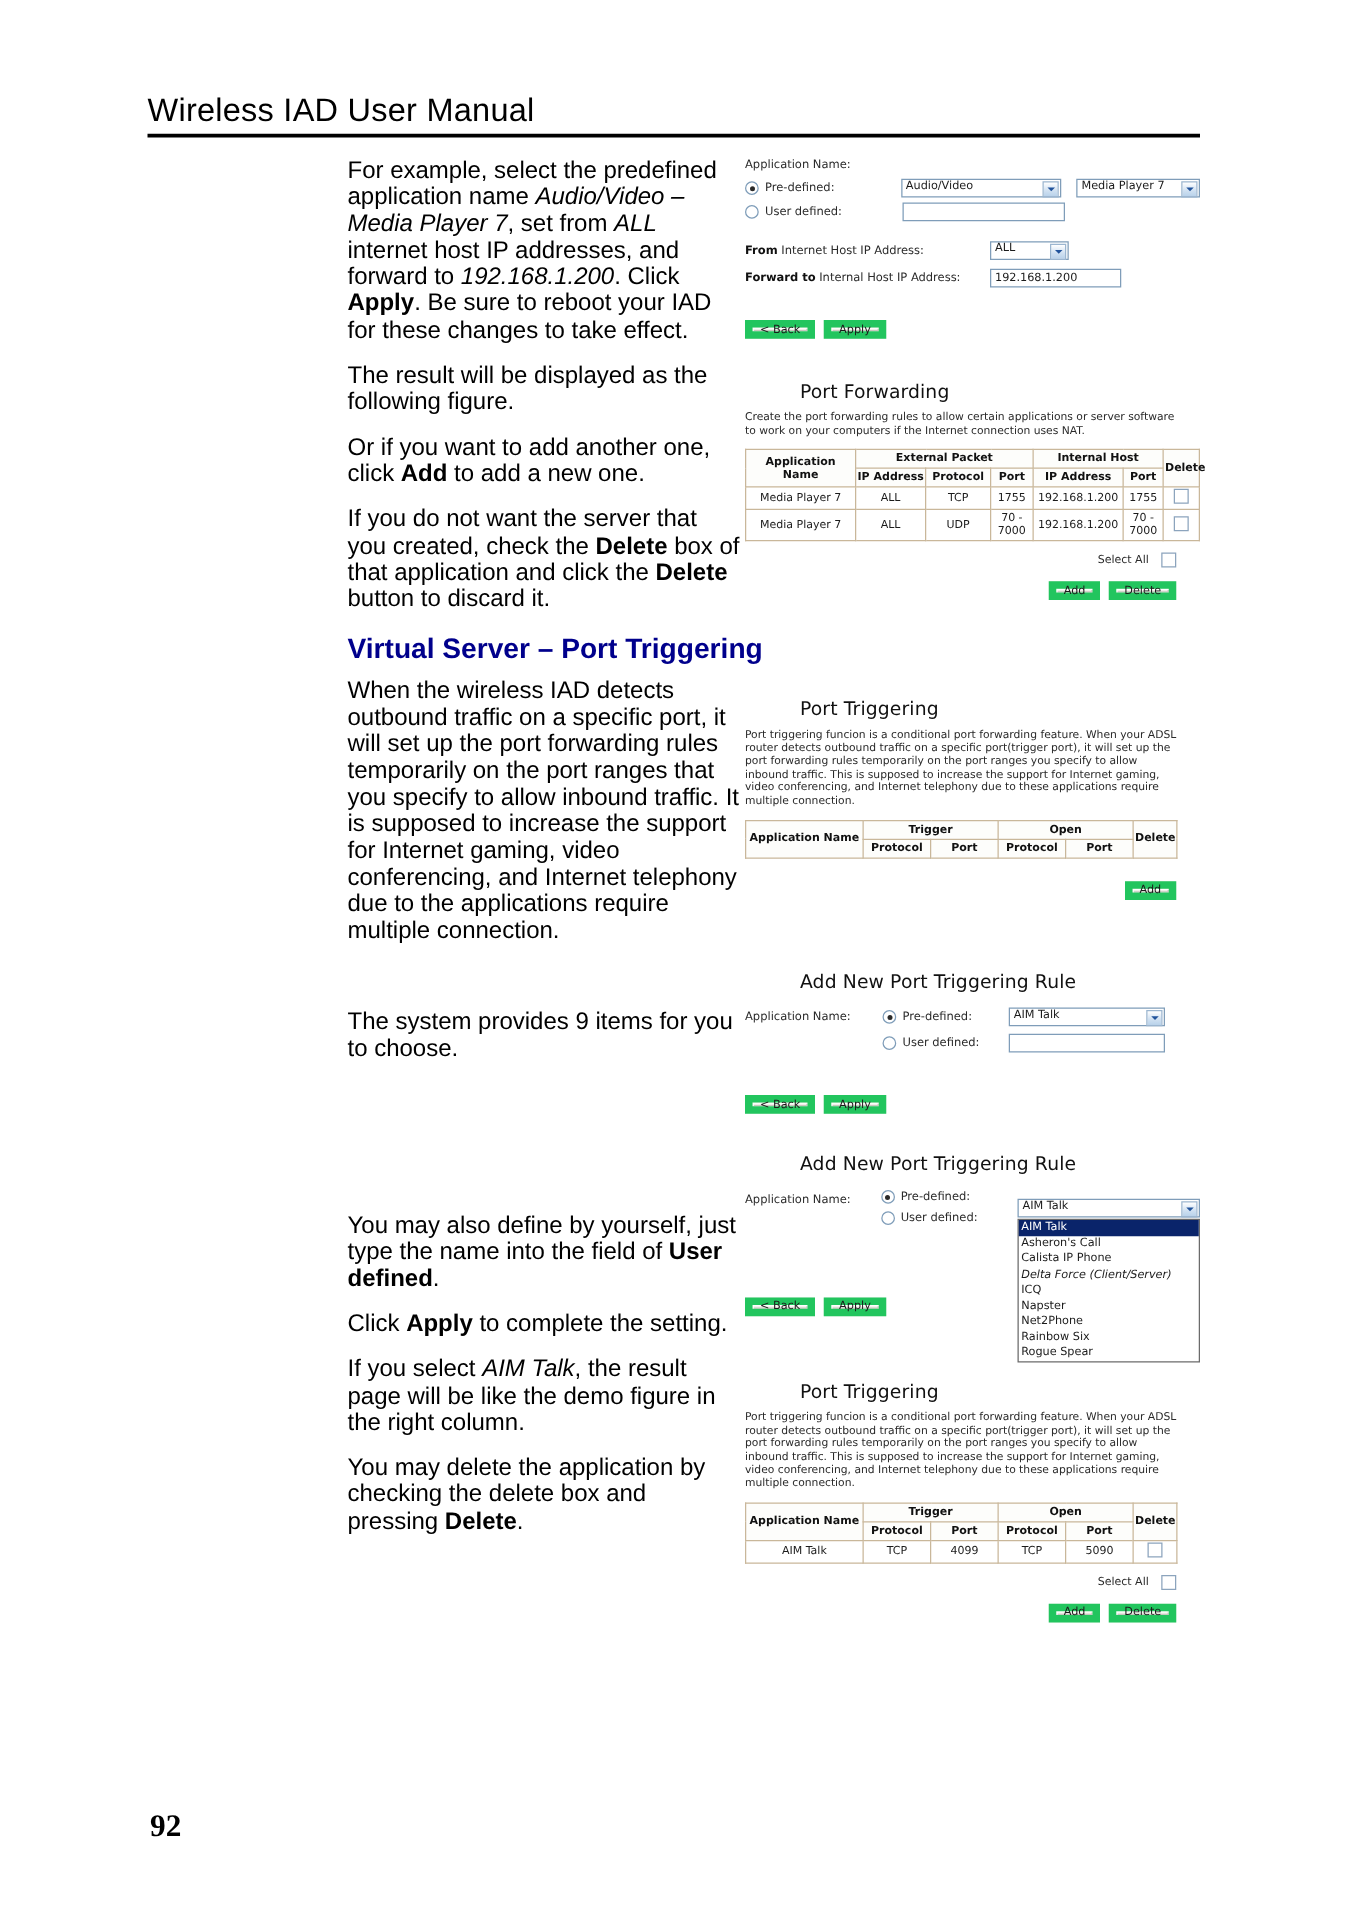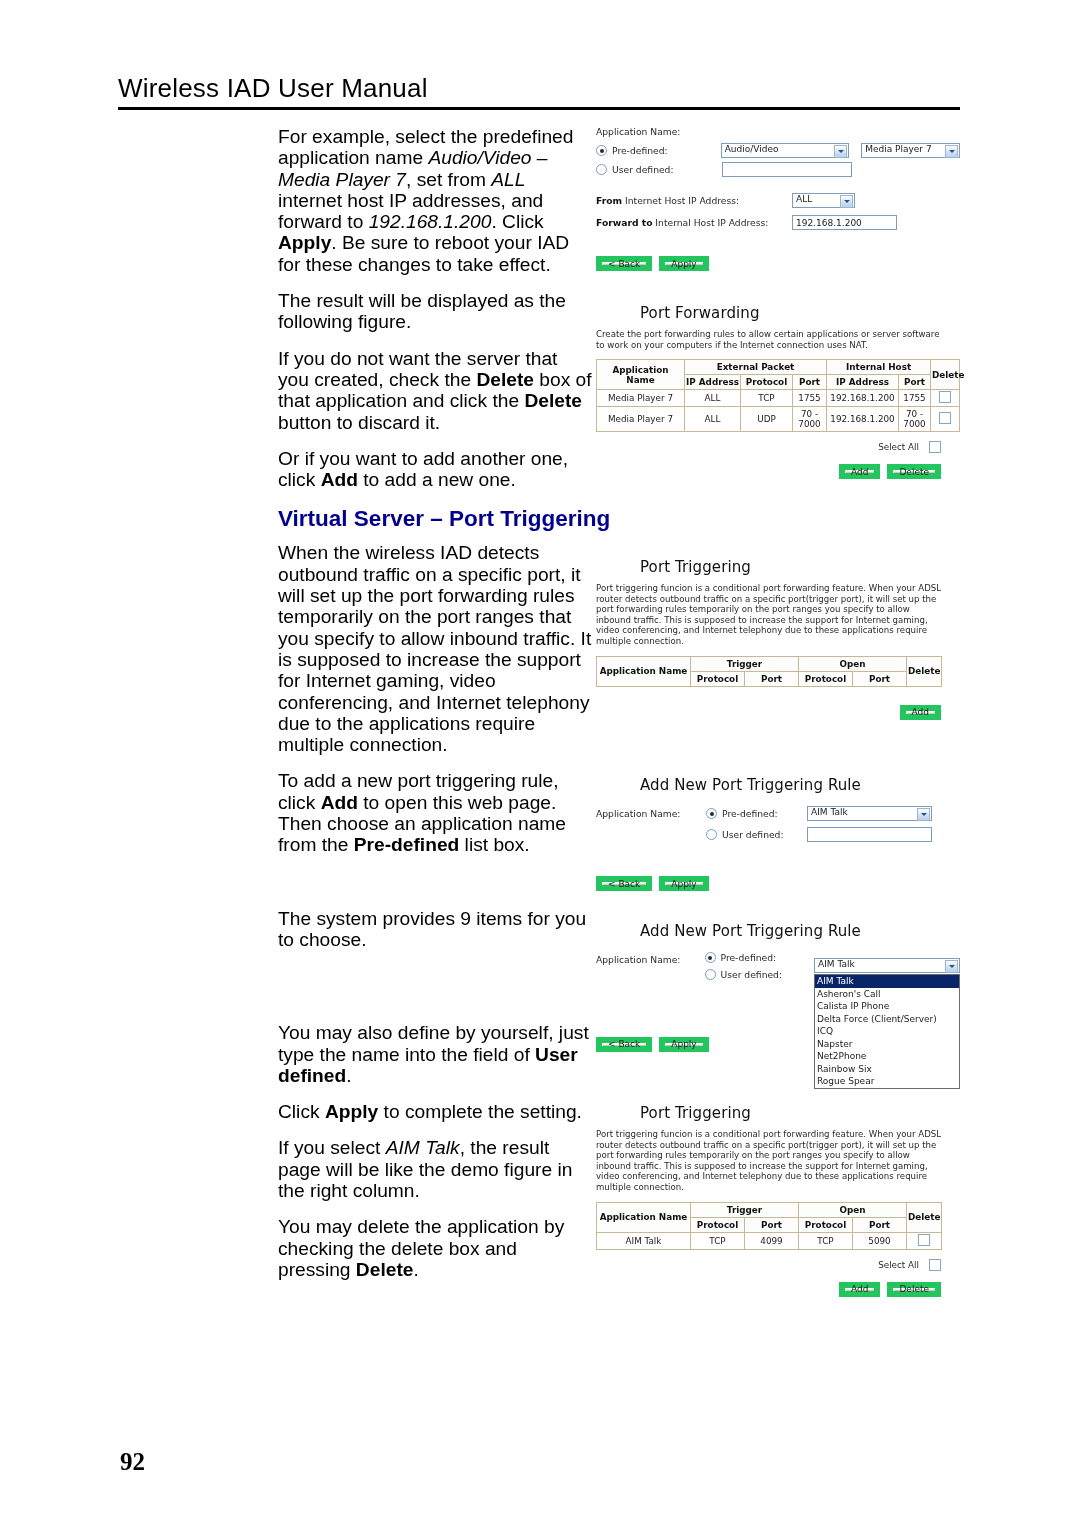--- a/index.html
+++ b/index.html
@@ -276,33 +276,32 @@
     <div class="hdr-title">Wireless IAD User Manual</div>
     <div class="hdr-rule"></div>
   </div>
 
   <div class="col-left">
 
     <p class="para"><span>For example, select the predefined application name </span><i>Audio/Video – Media Player 7</i><span>, set from </span><i>ALL</i><span> internet host IP addresses, and forward to </span><i>192.168.1.200</i><span>. Click </span><b>Apply</b><span>. Be sure to reboot your IAD for these changes to take effect.</span></p>
 
     <p class="para">The result will be displayed as the following figure.</p>
 
+    <p class="para"><span>Or if you want to add another one, click </span><b>Add</b><span> to add a new one.</span></p>
+
     <p class="para"><span>If you do not want the server that you created, check the </span><b>Delete</b><span> box of that application and click the </span><b>Delete</b><span> button to discard it.</span></p>
 
-    <p class="para"><span>Or if you want to add another one, click </span><b>Add</b><span> to add a new one.</span></p>
-
     <h2 class="section-head">Virtual Server – Port Triggering</h2>
 
     <p class="para">When the wireless IAD detects outbound traffic on a specific port, it will set up the port forwarding rules temporarily on the port ranges that you specify to allow inbound traffic. It is supposed to increase the support for Internet gaming, video conferencing, and Internet telephony due to the applications require multiple connection.</p>
 
-    <p class="para"><span>To add a new port triggering rule, click </span><b>Add</b><span> to open this web page. Then choose an application name from the </span><b>Pre-defined</b><span> list box.</span></p>
 
     <p class="para" style="margin-top:52px;">The system provides 9 items for you to choose.</p>
 
-    <p class="para" style="margin-top:72px;"><span>You may also define by yourself, just type the name into the field of </span><b>User defined</b><span>.</span></p>
+    <p class="para" style="margin-top:120px;"><span>You may also define by yourself, just type the name into the field of </span><b>User defined</b><span>.</span></p>
 
     <p class="para"><span>Click </span><b>Apply</b><span> to complete the setting.</span></p>
 
     <p class="para"><span>If you select </span><i>AIM Talk</i><span>, the result page will be like the demo figure in the right column.</span></p>
 
     <p class="para"><span>You may delete the application by checking the delete box and pressing </span><b>Delete</b><span>.</span></p>
 
   </div>
 
   <div class="col-right">
@@ -484,21 +483,21 @@
         </span>
         <span style="display:block;">
           <span class="combo" style="width:146px;">
             <span>AIM Talk</span>
             <span class="arrow"></span>
           </span>
           <span class="droplist" style="display:block; margin-top:1px;">
             <span class="item sel" style="display:block;">AIM Talk</span>
             <span class="item" style="display:block;">Asheron's Call</span>
             <span class="item" style="display:block;">Calista IP Phone</span>
-            <span class="item" style="display:block;">Delta Force (Client/Server)</span>
+            <span class="item" style="display:block;font-style:italic;">Delta Force (Client/Server)</span>
             <span class="item" style="display:block;">ICQ</span>
             <span class="item" style="display:block;">Napster</span>
             <span class="item" style="display:block;">Net2Phone</span>
             <span class="item" style="display:block;">Rainbow Six</span>
             <span class="item" style="display:block;">Rogue Spear</span>
           </span>
         </span>
       </div>
 
       <div class="row" style="margin-top:-52px; gap:7px;">

